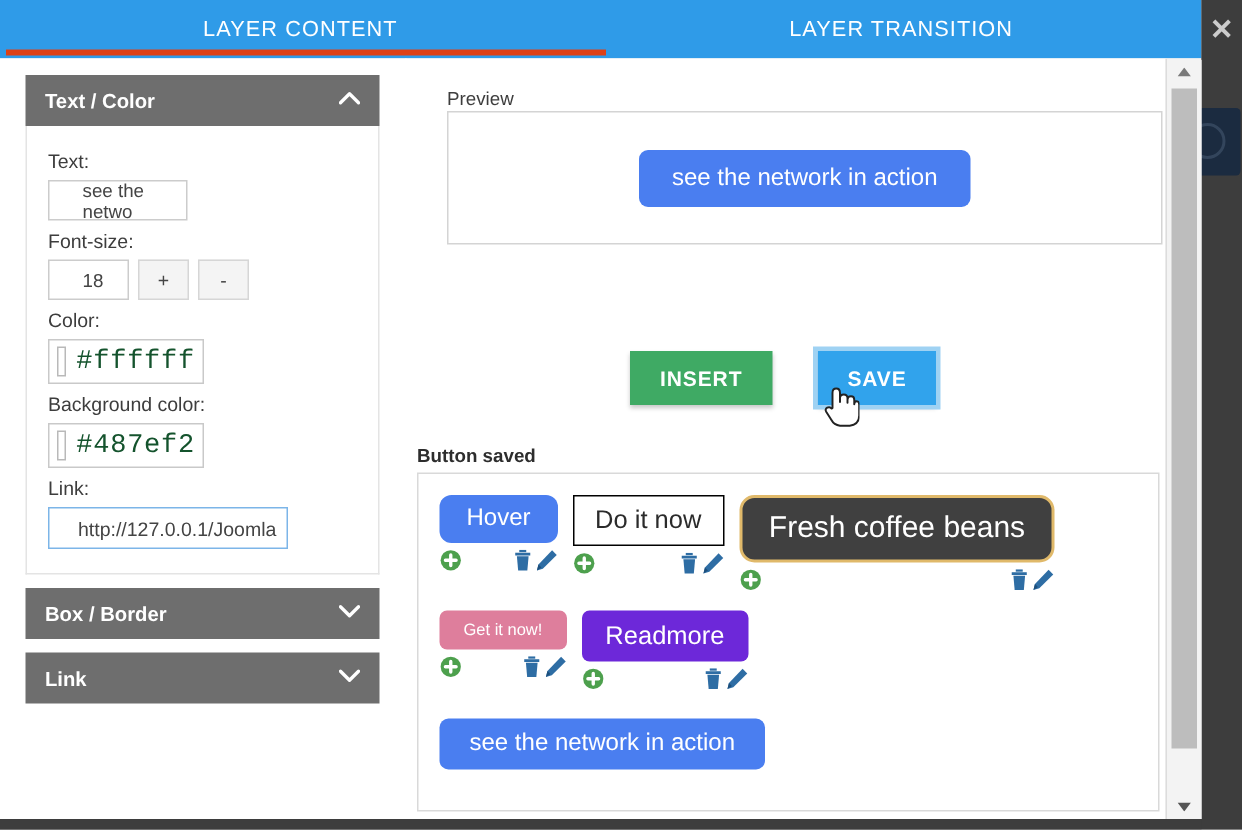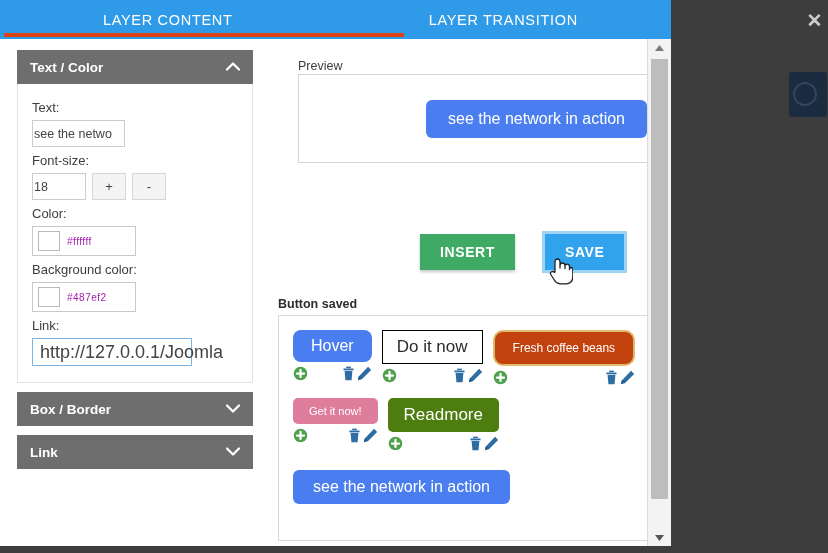--- a/index.html
+++ b/index.html
@@ -17,21 +17,21 @@
     position:absolute;left:789px;top:72px;width:38px;height:45px;
     background:#1b2b40;border-radius:3px;
   }
   .behind-box .ring{
     position:absolute;left:4px;top:10px;width:20px;height:20px;
     border:2px solid #33455c;border-radius:50%;
   }
 
   
   .modal{
-    position:absolute;left:0;top:0;width:671px;height:546px;
+    position:absolute;left:0;top:0;width:801px;height:546px;
     background:#ffffff;overflow:hidden;
   }
   .modal-bottom-edge{position:absolute;left:0;top:546px;width:801px;height:7px;background:#3d3d3d;}
 
   
   .tabbar{
     position:relative;height:39px;background:#2f9be8;
     display:flex;align-items:center;
   }
   .tab{
@@ -68,41 +68,41 @@
     justify-content:space-between;
   }
   .chev{font-size:11px;line-height:1;}
   .panel-body{
     margin:0 17px;border:1px solid #e4e4e4;border-top:none;
     padding:10px 14px 16px 14px;background:#fff;
   }
   .field-label{font-size:13px;color:#3d3d3d;margin:6px 0 5px 0;}
   .txt-input{
     box-sizing:border-box;height:27px;border:1px solid #ccc;background:#fff;
-    font-size:12.5px;color:#444;padding:0 1px;display:flex;align-items:center;
+    font-size:12.5px;color:#444;padding:0 22px;display:flex;align-items:center;
     font-family:"Liberation Sans", sans-serif;
   }
   .in-text{width:93px;}
   .in-fontsize{width:54px;}
   .row{display:flex;align-items:center;gap:6px;}
   .stepper{
     box-sizing:border-box;width:34px;height:27px;border:1px solid #d6d6d6;
     background:#f4f4f4;display:flex;align-items:center;justify-content:center;
     font-size:13px;color:#444;cursor:pointer;
   }
   .color-input{
     box-sizing:border-box;width:104px;height:30px;border:1px solid #c9c9c9;background:#fff;
     display:flex;align-items:center;padding:0 5px;gap:7px;cursor:pointer;
   }
   .swatch{width:22px;height:20px;border:1px solid #b9b9b9;box-sizing:border-box;}
   .swatch-inner{width:100%;height:100%;}
-  .color-code{font-size:10px;color:#a21caf;letter-spacing:.5px;font-family:Liberation Sans, sans-serif;}
+  .color-code{font-size:18px;color:#14532d;letter-spacing:.5px;font-family:Liberation Mono, monospace;}
   .link-input{
     box-sizing:border-box;width:160px;height:28px;border:1px solid #7cb5e8;background:#fff;
-    display:flex;align-items:center;padding:0 7px;font-size:18px;color:#444;
+    display:flex;align-items:center;padding:0 19px;font-size:13px;color:#444;
   }
   .panel-head.collapsed{margin-top:9px;}
 
   
   .content{
     position:absolute;left:270px;top:0;right:23px;height:507px;
     background:#fff;overflow:hidden;
   }
   .preview-label{position:absolute;left:28px;top:20px;font-size:12.5px;color:#3d3d3d;}
   .preview-box{
@@ -281,21 +281,21 @@
                   <span class="ico"><svg class="bin-ico" viewBox="0 0 14 16">
                       <rect x="4.5" y="0.6" width="5" height="1.6" fill="#2e6da4"></rect>
                       <rect x="1.6" y="2.6" width="10.8" height="2" fill="#2e6da4"></rect>
                       <path d="M2.8 5.2 h8.4 l-0.9 10.2 h-6.6 Z" fill="#2e6da4"></path>
                     </svg></span>
                   <span class="ico"><svg class="pen-ico" viewBox="0 0 16 16">
                       <path d="M11.8 0.9 L15.1 4.2 L5.2 14.1 L1.0 15.2 L2.1 11.0 Z" fill="#2e6da4"></path>
                       <path d="M1.0 15.2 L2.1 11.0 L4.2 13.1 Z" fill="#1d4f7c"></path>
                     </svg></span>
                 </div></div>
-              <div class="chip"><div class="chip-btn" style="background: #c2410c; color: rgb(255, 255, 255); border: 2px solid rgb(224, 185, 106); border-radius: 10px; font-size: 12px; padding: 9px 18px;">Fresh coffee beans</div><div class="chip-tools">
+              <div class="chip"><div class="chip-btn" style="background: #404040; color: rgb(255, 255, 255); border: 2px solid rgb(224, 185, 106); border-radius: 10px; font-size: 20px; padding: 9px 18px;">Fresh coffee beans</div><div class="chip-tools">
                   <span class="ico"><svg class="plus-ico" viewBox="0 0 16 16">
                       <circle cx="8" cy="8" r="7.2" fill="#4da04d"></circle>
                       <path d="M8 4.2 L8 11.8 M4.2 8 L11.8 8" stroke="#fff" stroke-width="2.4" stroke-linecap="round"></path>
                     </svg></span>
                   <span class="spacer"></span>
                   <span class="ico"><svg class="bin-ico" viewBox="0 0 14 16">
                       <rect x="4.5" y="0.6" width="5" height="1.6" fill="#2e6da4"></rect>
                       <rect x="1.6" y="2.6" width="10.8" height="2" fill="#2e6da4"></rect>
                       <path d="M2.8 5.2 h8.4 l-0.9 10.2 h-6.6 Z" fill="#2e6da4"></path>
                     </svg></span>
@@ -315,21 +315,21 @@
                   <span class="ico"><svg class="bin-ico" viewBox="0 0 14 16">
                       <rect x="4.5" y="0.6" width="5" height="1.6" fill="#2e6da4"></rect>
                       <rect x="1.6" y="2.6" width="10.8" height="2" fill="#2e6da4"></rect>
                       <path d="M2.8 5.2 h8.4 l-0.9 10.2 h-6.6 Z" fill="#2e6da4"></path>
                     </svg></span>
                   <span class="ico"><svg class="pen-ico" viewBox="0 0 16 16">
                       <path d="M11.8 0.9 L15.1 4.2 L5.2 14.1 L1.0 15.2 L2.1 11.0 Z" fill="#2e6da4"></path>
                       <path d="M1.0 15.2 L2.1 11.0 L4.2 13.1 Z" fill="#1d4f7c"></path>
                     </svg></span>
                 </div></div>
-              <div class="chip"><div class="chip-btn" style="background: #4d7c0f; color: rgb(255, 255, 255); border: none; border-radius: 5px; font-size: 17px; padding: 7px 16px;">Readmore</div><div class="chip-tools">
+              <div class="chip"><div class="chip-btn" style="background: #6d28d9; color: rgb(255, 255, 255); border: none; border-radius: 5px; font-size: 17px; padding: 7px 16px;">Readmore</div><div class="chip-tools">
                   <span class="ico"><svg class="plus-ico" viewBox="0 0 16 16">
                       <circle cx="8" cy="8" r="7.2" fill="#4da04d"></circle>
                       <path d="M8 4.2 L8 11.8 M4.2 8 L11.8 8" stroke="#fff" stroke-width="2.4" stroke-linecap="round"></path>
                     </svg></span>
                   <span class="spacer"></span>
                   <span class="ico"><svg class="bin-ico" viewBox="0 0 14 16">
                       <rect x="4.5" y="0.6" width="5" height="1.6" fill="#2e6da4"></rect>
                       <rect x="1.6" y="2.6" width="10.8" height="2" fill="#2e6da4"></rect>
                       <path d="M2.8 5.2 h8.4 l-0.9 10.2 h-6.6 Z" fill="#2e6da4"></path>
                     </svg></span>

